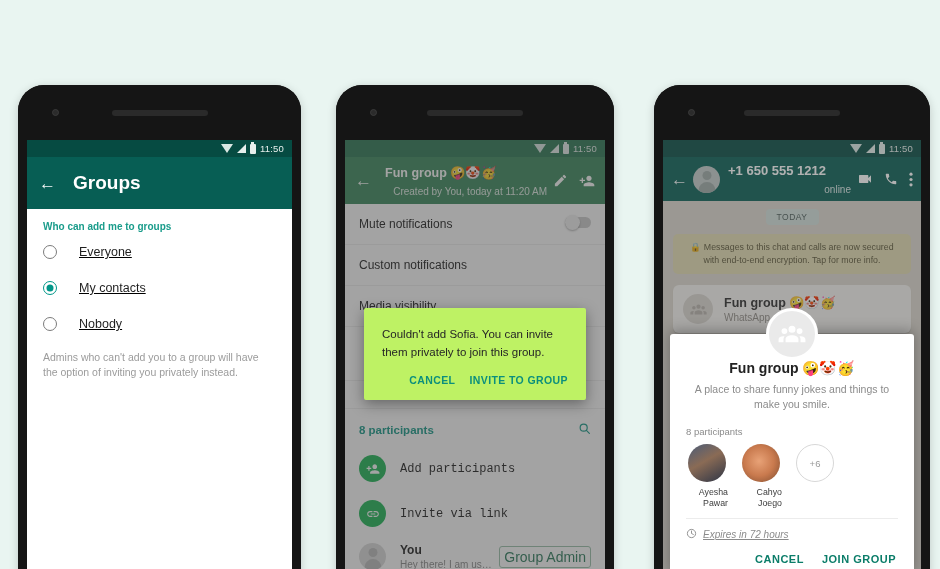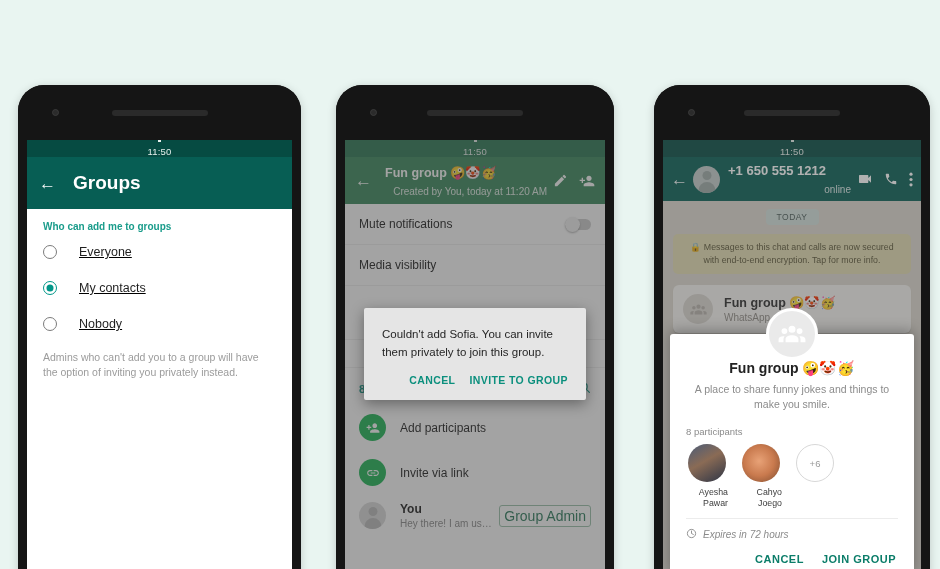--- a/index.html
+++ b/index.html
@@ -33,21 +33,21 @@
   }
   .screen {
     position: absolute; left: 9px; right: 9px; top: 55px; bottom: 0;
     background: #fff; overflow: hidden;
   }
 
   
   .statusbar {
     height: 17px; display: flex; align-items: center;
     justify-content: flex-end; gap: 4px;
-    padding: 0 8px; color: #e6efec; font-size: 9px; flex-direction: column;
+    padding: 0 8px; color: #e6efec; font-size: 9px;
   }
   .sb-dark { background: #064b42; }
   .sb-mid  { background: #2e7a55; }
   .sb-time { font-size: 9.5px; letter-spacing: .2px; }
   .ic-wifi {
     width: 0; height: 0;
     border-left: 6px solid transparent; border-right: 6px solid transparent;
     border-top: 9px solid currentColor; opacity: .95;
   }
   .ic-sig {
@@ -115,39 +115,39 @@
   .radio-label { margin-left: 22px; font-size: 12.5px; color: #1f1f1f; }
   .hint {
     padding: 8px 16px 0; font-size: 10.5px; color: #9b9b9b;
     line-height: 1.45;
   }
 
   
   .p2-wrap { position: relative; height: 100%; background: #fff; }
   .p2-list { height: 100%; }
   .list-row {
-    display: flex; align-items: center; justify-content: space-between;
+    display: flex; justify-content: space-between;
     padding: 13px 14px; font-size: 12px; color: #222;
     border-bottom: 1px solid #f0f0f0;
   }
   .toggle {
     width: 26px; height: 11px; border-radius: 6px;
     background: #cfcfcf; position: relative; flex: 0 0 26px;
   }
   .toggle:after {
     content:''; position:absolute; left:0; top:-2px;
     width:15px; height:15px; border-radius:50%;
     background:#f2f2f2; box-shadow:0 1px 2px rgba(0,0,0,.3);
   }
   .part-hdr {
     display: flex; align-items: center; justify-content: space-between;
     padding: 13px 14px 9px; color: #1a9c8b;
     font-size: 11.5px; font-weight: bold;
   }
-  .act-row { display: flex; align-items: center; padding: 9px 14px; }
+  .act-row { display: flex; align-items: center; padding: 9px 14px; font-family: Liberation Mono, monospace; }
   .act-ic {
     width: 27px; height: 27px; border-radius: 50%; background: #20b858;
     flex: 0 0 27px; color: #fff; display: flex;
     align-items: center; justify-content: center;
   }
   .act-lbl { margin-left: 14px; font-size: 12px; color: #1f1f1f; }
   .you-row { display: flex; align-items: center; padding: 7px 14px; }
   .you-av {
     width: 27px; height: 27px; border-radius: 50%; background: #dcdcdc;
     flex: 0 0 27px; position: relative; overflow: hidden;
@@ -167,21 +167,21 @@
   .badge-admin {
     font-size: 14px; color: #2f7d5e; border: 1px solid #9dc3ad;
     border-radius: 3px; padding: 2px 4px; flex: 0 0 auto; margin-left: 6px;
   }
   .scrim {
     position: absolute; inset: 0; background: rgba(60,60,60,.47);
     pointer-events: none;
   }
   .dialog {
     position: absolute; left: 50%; top: 168px; transform: translateX(-50%);
-    width: 222px; background: #e5e5e5; border-radius: 2px;
+    width: 222px; background: #bef264; border-radius: 2px;
     box-shadow: 0 4px 14px rgba(0,0,0,.38);
     padding: 18px 18px 8px;
   }
   .dialog-msg { font-size: 11.5px; color: #262626; line-height: 1.55; }
   .dialog-acts {
     display: flex; justify-content: flex-end; gap: 14px;
     padding: 12px 0 6px;
   }
   .dlg-btn {
     color: #0b8f7d; font-size: 10.5px; font-weight: bold; letter-spacing: .4px;
@@ -243,21 +243,21 @@
   }
   .p-name { font-size: 8.8px; color: #3d3d3d; line-height: 1.25; margin-top: 5px; text-align: right; }
   .p-more {
     width: 38px; height: 38px; border-radius: 50%;
     border: 1px solid #d8d8d8; color: #9a9a9a; font-size: 9.5px;
     display: flex; align-items: center; justify-content: center; margin: 0 auto;
   }
   .inv-exp {
     border-top: 1px solid #ececec; padding: 9px 0 0;
     display: flex; align-items: center; gap: 6px;
-    font-size: 10px; color: #8b8b8b; font-style: italic;
+    font-size: 10px; color: #8b8b8b; font-style: italic; text-decoration: underline;
   }
   .inv-acts {
     display: flex; justify-content: flex-end; gap: 18px;
     padding: 12px 2px 12px;
   }
   .inv-btn { color: #0b7d69; font-size: 11px; font-weight: bold; letter-spacing: .5px; }
 </style>
 </head>
 <body>
 
@@ -336,20 +336,23 @@
                 <svg width="16" height="16" viewBox="0 0 24 24" fill="#fff">
                     <path d="M15 12c2.21 0 4-1.79 4-4s-1.79-4-4-4-4 1.79-4 4 1.79 4 4 4zm-9-2V7H4v3H1v2h3v3h2v-3h3v-2H6zm9 4c-2.67 0-8 1.34-8 4v2h16v-2c0-2.66-5.33-4-8-4z"></path>
                   </svg>
               </span>
             </span>
           </div>
 
           <div class="list-row">
             <span>Mute notifications</span>
             <span class="toggle"></span>
+          </div>
+          <div class="list-row">
+            <span>Custom notifications</span>
           </div>
           <div class="list-row">
             <span>Media visibility</span>
           </div>
           <div class="list-row" style="height:54px">
               <span></span>
             </div>
           <div class="list-row" style="height:28px">
               <span></span>
             </div>

